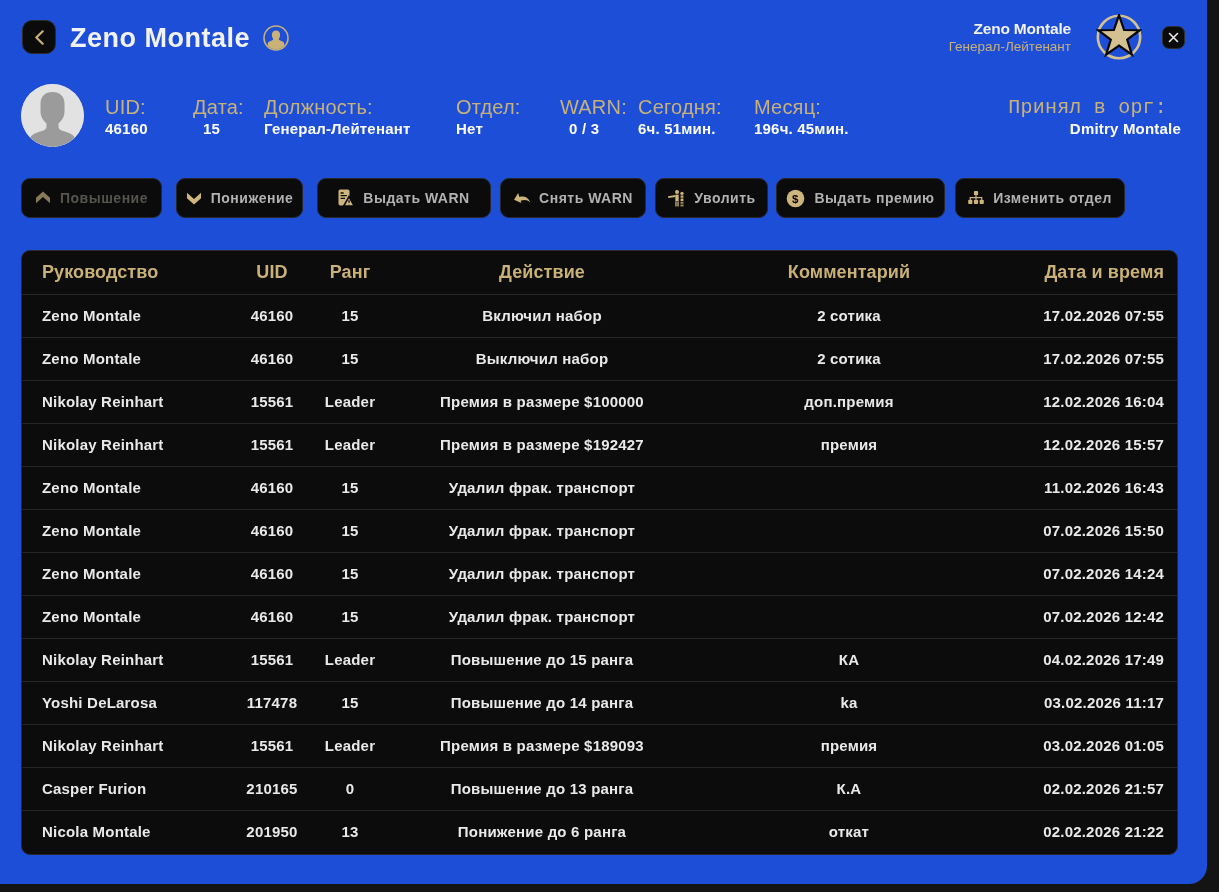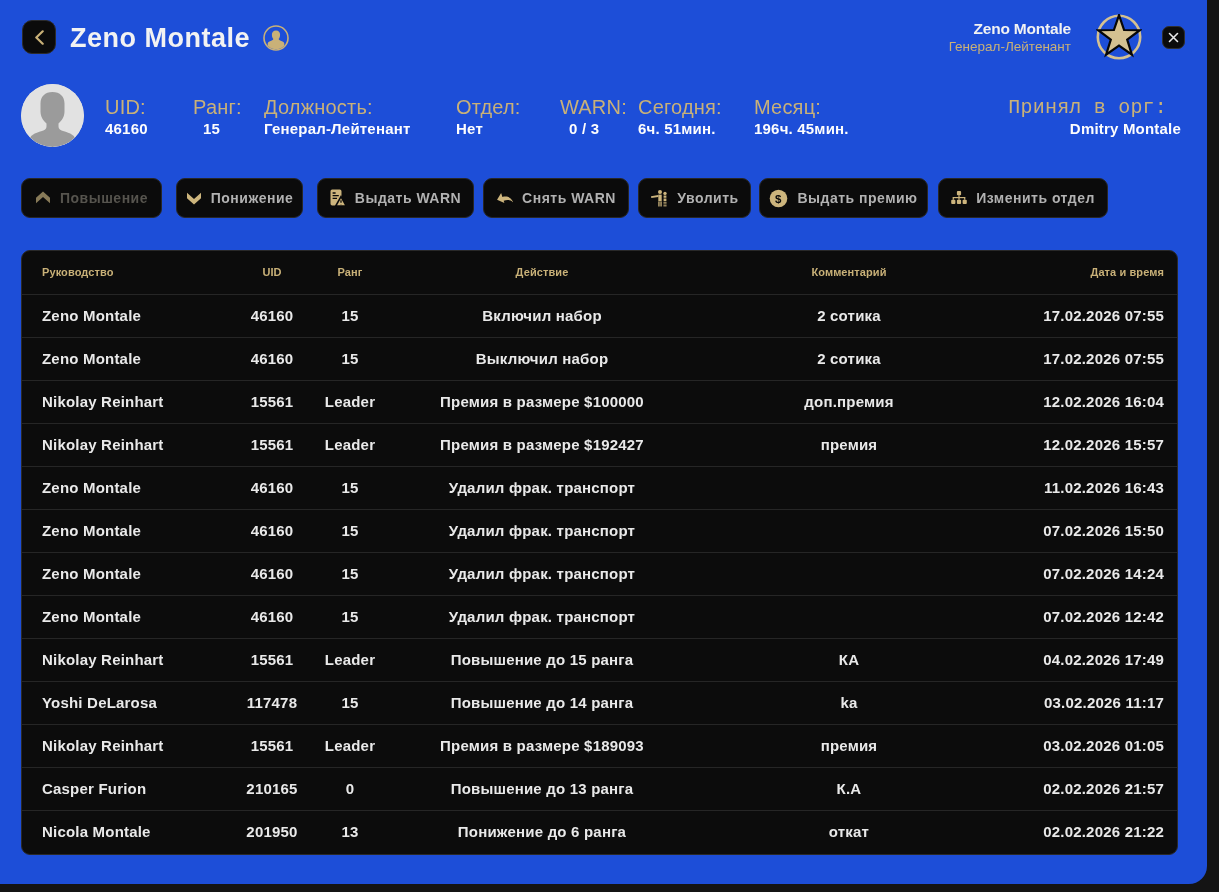--- a/index.html
+++ b/index.html
@@ -33,21 +33,21 @@
     display:flex; align-items:center; justify-content:center; gap:9px; padding:8px;
     font-size:14px; font-weight:bold; letter-spacing:0.5px; color:#b2b2b2; white-space:nowrap; }
   .btn svg { flex:0 0 auto; }
   .btn.disabled { color:#56544e; }
   
   .tablewrap { position:absolute; left:21px; top:250px; width:1157px; height:605px;
     border:1px solid #292929; border-radius:9px; background:#0c0c0c; overflow:hidden; }
   table { border-collapse:collapse; width:100%; table-layout:fixed; }
   col.c1{width:200px} col.c2{width:100px} col.c3{width:56px}
   col.c4{width:328px} col.c5{width:286px} col.c6{width:185px}
-  th { height:43px; font-size:11px; font-weight:bold; color:#c9b178; text-align:center;
+  th { height:43px; font-size:18px; font-weight:bold; color:#c9b178; text-align:center;
     border-bottom:1px solid #262626; letter-spacing:0.1px; }
   td { height:43px; font-size:15px; font-weight:bold; color:#e9e9e9; text-align:center;
     border-bottom:1px solid #262626; letter-spacing:0.2px; }
   tr:last-child td { border-bottom:none; }
   th.l, td.l { text-align:left; padding-left:20px; }
   th.r, td.r { text-align:right; padding-right:13px; }
 </style>
 </head>
 <body>
 <div class="modal">
@@ -89,21 +89,21 @@
       <clipPath id="av">
           <circle cx="31.5" cy="31.5" r="31.5"></circle>
         </clipPath>
       <g clip-path="url(#av)" fill="#9b9b9b">
         <path d="M31.5 8 C39 8 43.5 12.5 43.5 19.5 V27.5 C43.5 32.5 41 36.5 37.5 39.5 V42.5 C37.5 44.5 39 46 42 47 C49.5 49 54.5 51.5 54.5 56.5 V63 H8.5 V56.5 C8.5 51.5 13.5 49 21 47 C24 46 25.5 44.5 25.5 42.5 V39.5 C22 36.5 19.5 32.5 19.5 27.5 V19.5 C19.5 12.5 24 8 31.5 8 Z"></path>
       </g>
     </svg>
   </div>
   <div class="lbl" style="left:105px">UID:</div>
   <div class="val" style="left:105px">46160</div>
-  <div class="lbl" style="left:193px">Ранг:</div>
+  <div class="lbl" style="left:193px">Дата:</div>
   <div class="val" style="left:203px">15</div>
   <div class="lbl" style="left:264px">Должность:</div>
   <div class="val" style="left:264px">Генерал-Лейтенант</div>
   <div class="lbl" style="left:456px">Отдел:</div>
   <div class="val" style="left:456px">Нет</div>
   <div class="lbl" style="left:560px">WARN:</div>
   <div class="val" style="left:569px">0 / 3</div>
   <div class="lbl" style="left:638px">Сегодня:</div>
   <div class="val" style="left:638px">6ч. 51мин.</div>
   <div class="lbl" style="left:754px">Месяц:</div>
@@ -117,21 +117,21 @@
           <polygon points="1,6.8 8,0.6 15,6.8 15,12.2 8,6 1,12.2" fill="#877a58"></polygon>
         </svg>
       Повышение
     </div>
     <div class="btn" style="width:127px; margin-right:14px;">
       <svg width="16" height="14" viewBox="0 0 16 14">
           <polygon points="1,7.2 8,13.4 15,7.2 15,1.8 8,8 1,1.8" fill="#cdb57d"></polygon>
         </svg>
       Понижение
     </div>
-    <div class="btn" style="width:157px; margin-right:9px;">
+    <div class="btn" style="width:174px; margin-right:9px;">
       <svg width="16" height="18" viewBox="0 0 16 18">
         <path d="M2.2 0.5 h7.6 a1.7 1.7 0 0 1 1.7 1.7 v12.6 a1.7 1.7 0 0 1 -1.7 1.7 H2.2 a1.7 1.7 0 0 1 -1.7 -1.7 V2.2 A1.7 1.7 0 0 1 2.2 0.5 z" fill="#cdb57d"></path>
         <path d="M2.6 4 h3 M2.6 6.6 h6.2 M2.6 9.4 h4.4" stroke="#0a0a0a" stroke-width="1.4"></path>
         <path d="M11 7.6 l5.3 9.4 h-10.6 z" fill="#cdb57d" stroke="#0a0a0a" stroke-width="1.6"></path>
         <path d="M11 11.2 v2.6 M11 15.2 v0.4" stroke="#0a0a0a" stroke-width="1.3"></path>
       </svg>
       Выдать WARN
     </div>
     <div class="btn" style="width:146px; margin-right:9px;">
       <svg width="17" height="17" viewBox="0 0 17 17">

